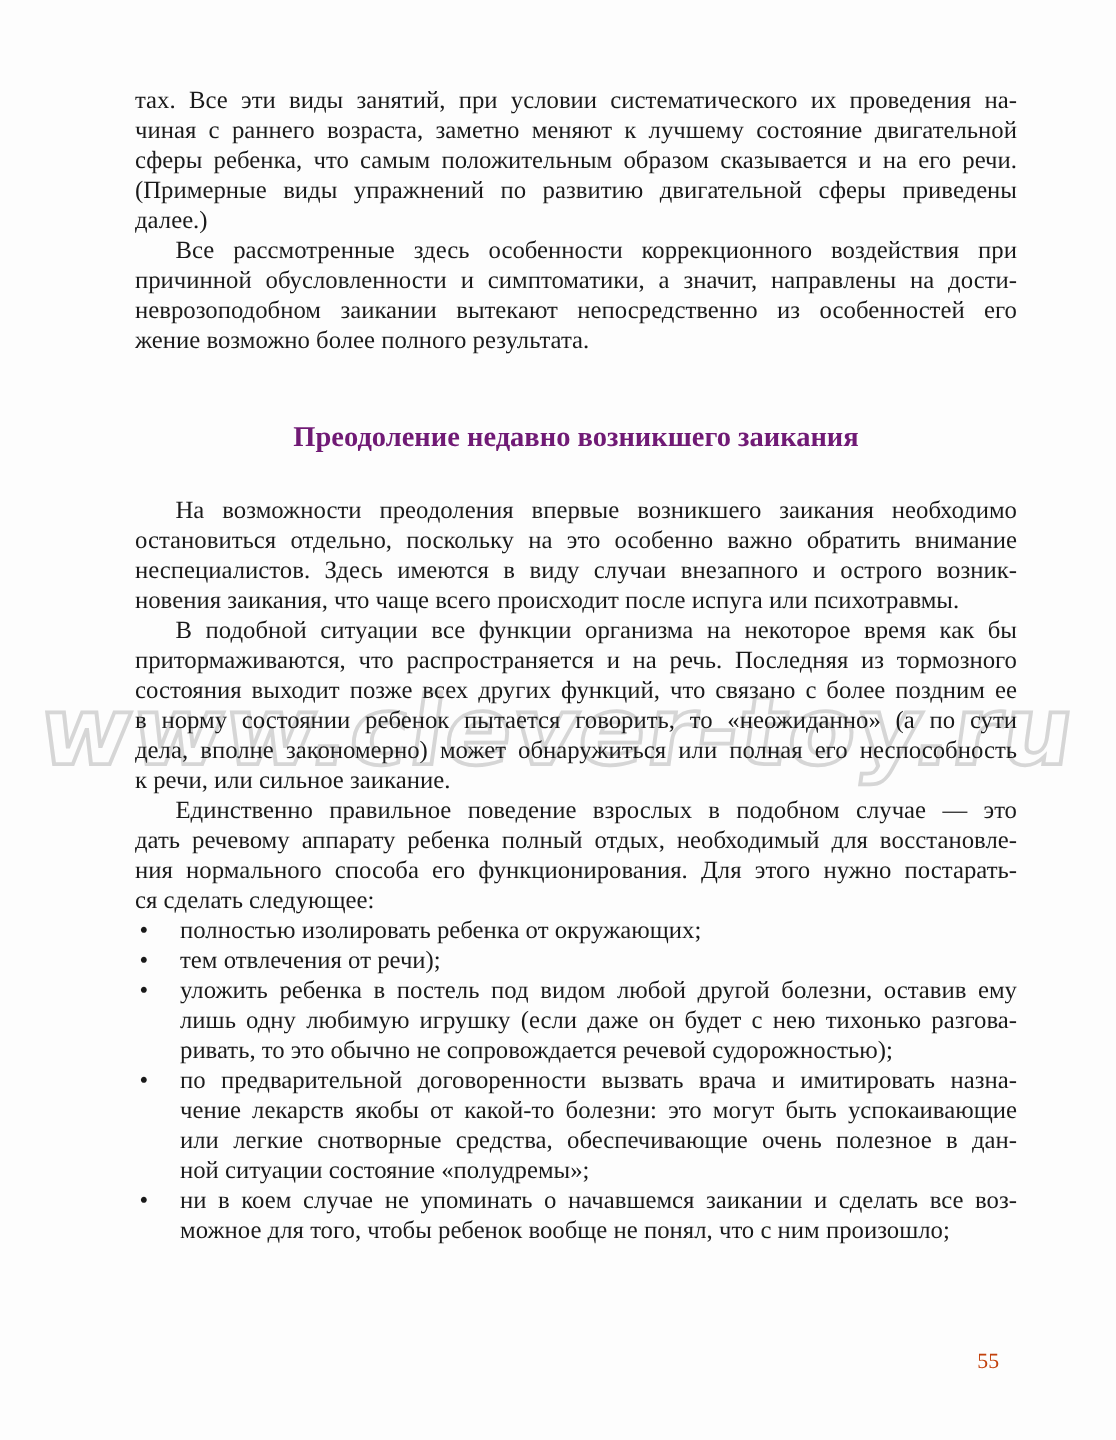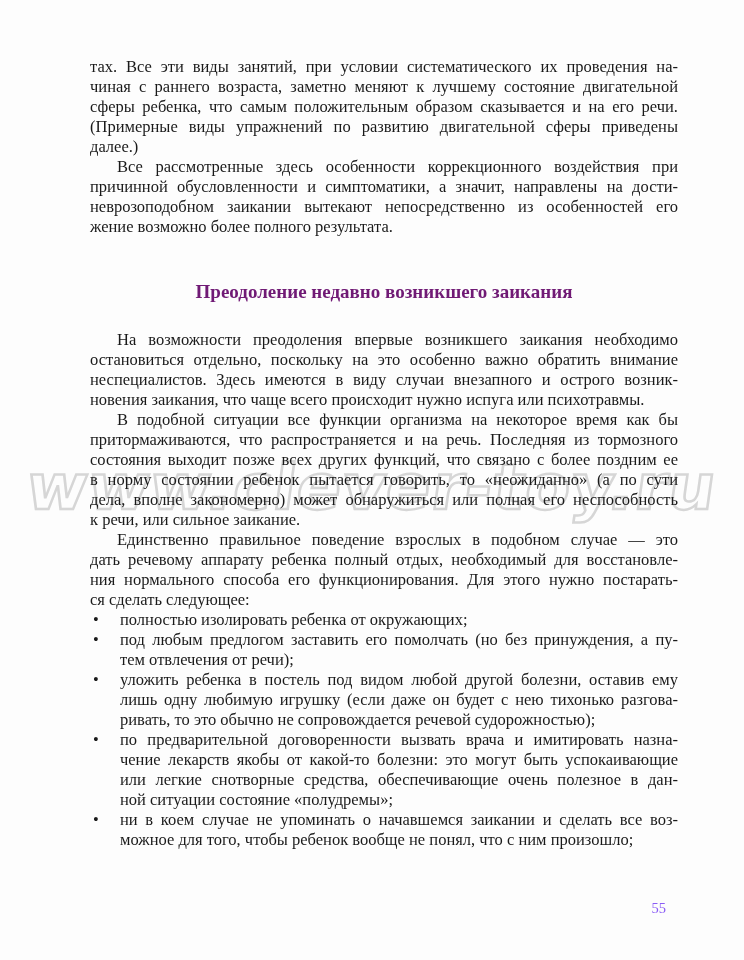--- a/index.html
+++ b/index.html
@@ -79,21 +79,21 @@
     top: 0;
     line-height: 20px;
   }
   .page-number {
     position: absolute;
     top: 900px;
     left: 78px;
     width: 588px;
     text-align: right;
     font-size: 14.5px;
-    color: #8b5cf6;
+    color: #c2410c;
     z-index: 2;
   }
 </style>
 </head>
 <body>
 
 <div class="page">
   <div class="watermark">www.clever-toy.ru</div>
 
   <main class="content" id="content">
@@ -108,21 +108,21 @@
         <div class="line indent">Все рассмотренные здесь особенности коррекционного воздействия при</div>
         <div class="line">причинной обусловленности и симптоматики, а значит, направлены на дости-</div>
         <div class="line">неврозоподобном заикании вытекают непосредственно из особенностей его</div>
         <div class="line last">жение возможно более полного результата.</div>
       </div>
       <div class="heading">Преодоление недавно возникшего заикания</div>
       <div class="paragraph">
         <div class="line indent">На возможности преодоления впервые возникшего заикания необходимо</div>
         <div class="line">остановиться отдельно, поскольку на это особенно важно обратить внимание</div>
         <div class="line">неспециалистов. Здесь имеются в виду случаи внезапного и острого возник-</div>
-        <div class="line last">новения заикания, что чаще всего происходит нужно испуга или психотравмы.</div>
+        <div class="line last">новения заикания, что чаще всего происходит после испуга или психотравмы.</div>
       </div>
       <div class="paragraph">
         <div class="line indent">В подобной ситуации все функции организма на некоторое время как бы</div>
         <div class="line">притормаживаются, что распространяется и на речь. Последняя из тормозного</div>
         <div class="line">состояния выходит позже всех других функций, что связано с более поздним ее</div>
         <div class="line">в норму состоянии ребенок пытается говорить, то «неожиданно» (а по сути</div>
         <div class="line">дела, вполне закономерно) может обнаружиться или полная его неспособность</div>
         <div class="line last">к речи, или сильное заикание.</div>
       </div>
       <div class="paragraph">
@@ -130,21 +130,20 @@
         <div class="line">дать речевому аппарату ребенка полный отдых, необходимый для восстановле-</div>
         <div class="line">ния нормального способа его функционирования. Для этого нужно постарать-</div>
         <div class="line last">ся сделать следующее:</div>
       </div>
       <div class="bullet-item">
         <span class="bullet-marker">•</span>
         <div class="line last">полностью изолировать ребенка от окружающих;</div>
       </div>
       <div class="bullet-item">
         <span class="bullet-marker">•</span>
-        <div class="line">под любым предлогом заставить его помолчать (но без принуждения, а пу-</div>
         <div class="line last">тем отвлечения от речи);</div>
       </div>
       <div class="bullet-item">
         <span class="bullet-marker">•</span>
         <div class="line">уложить ребенка в постель под видом любой другой болезни, оставив ему</div>
         <div class="line">лишь одну любимую игрушку (если даже он будет с нею тихонько разгова-</div>
         <div class="line last">ривать, то это обычно не сопровождается речевой судорожностью);</div>
       </div>
       <div class="bullet-item">
         <span class="bullet-marker">•</span>

